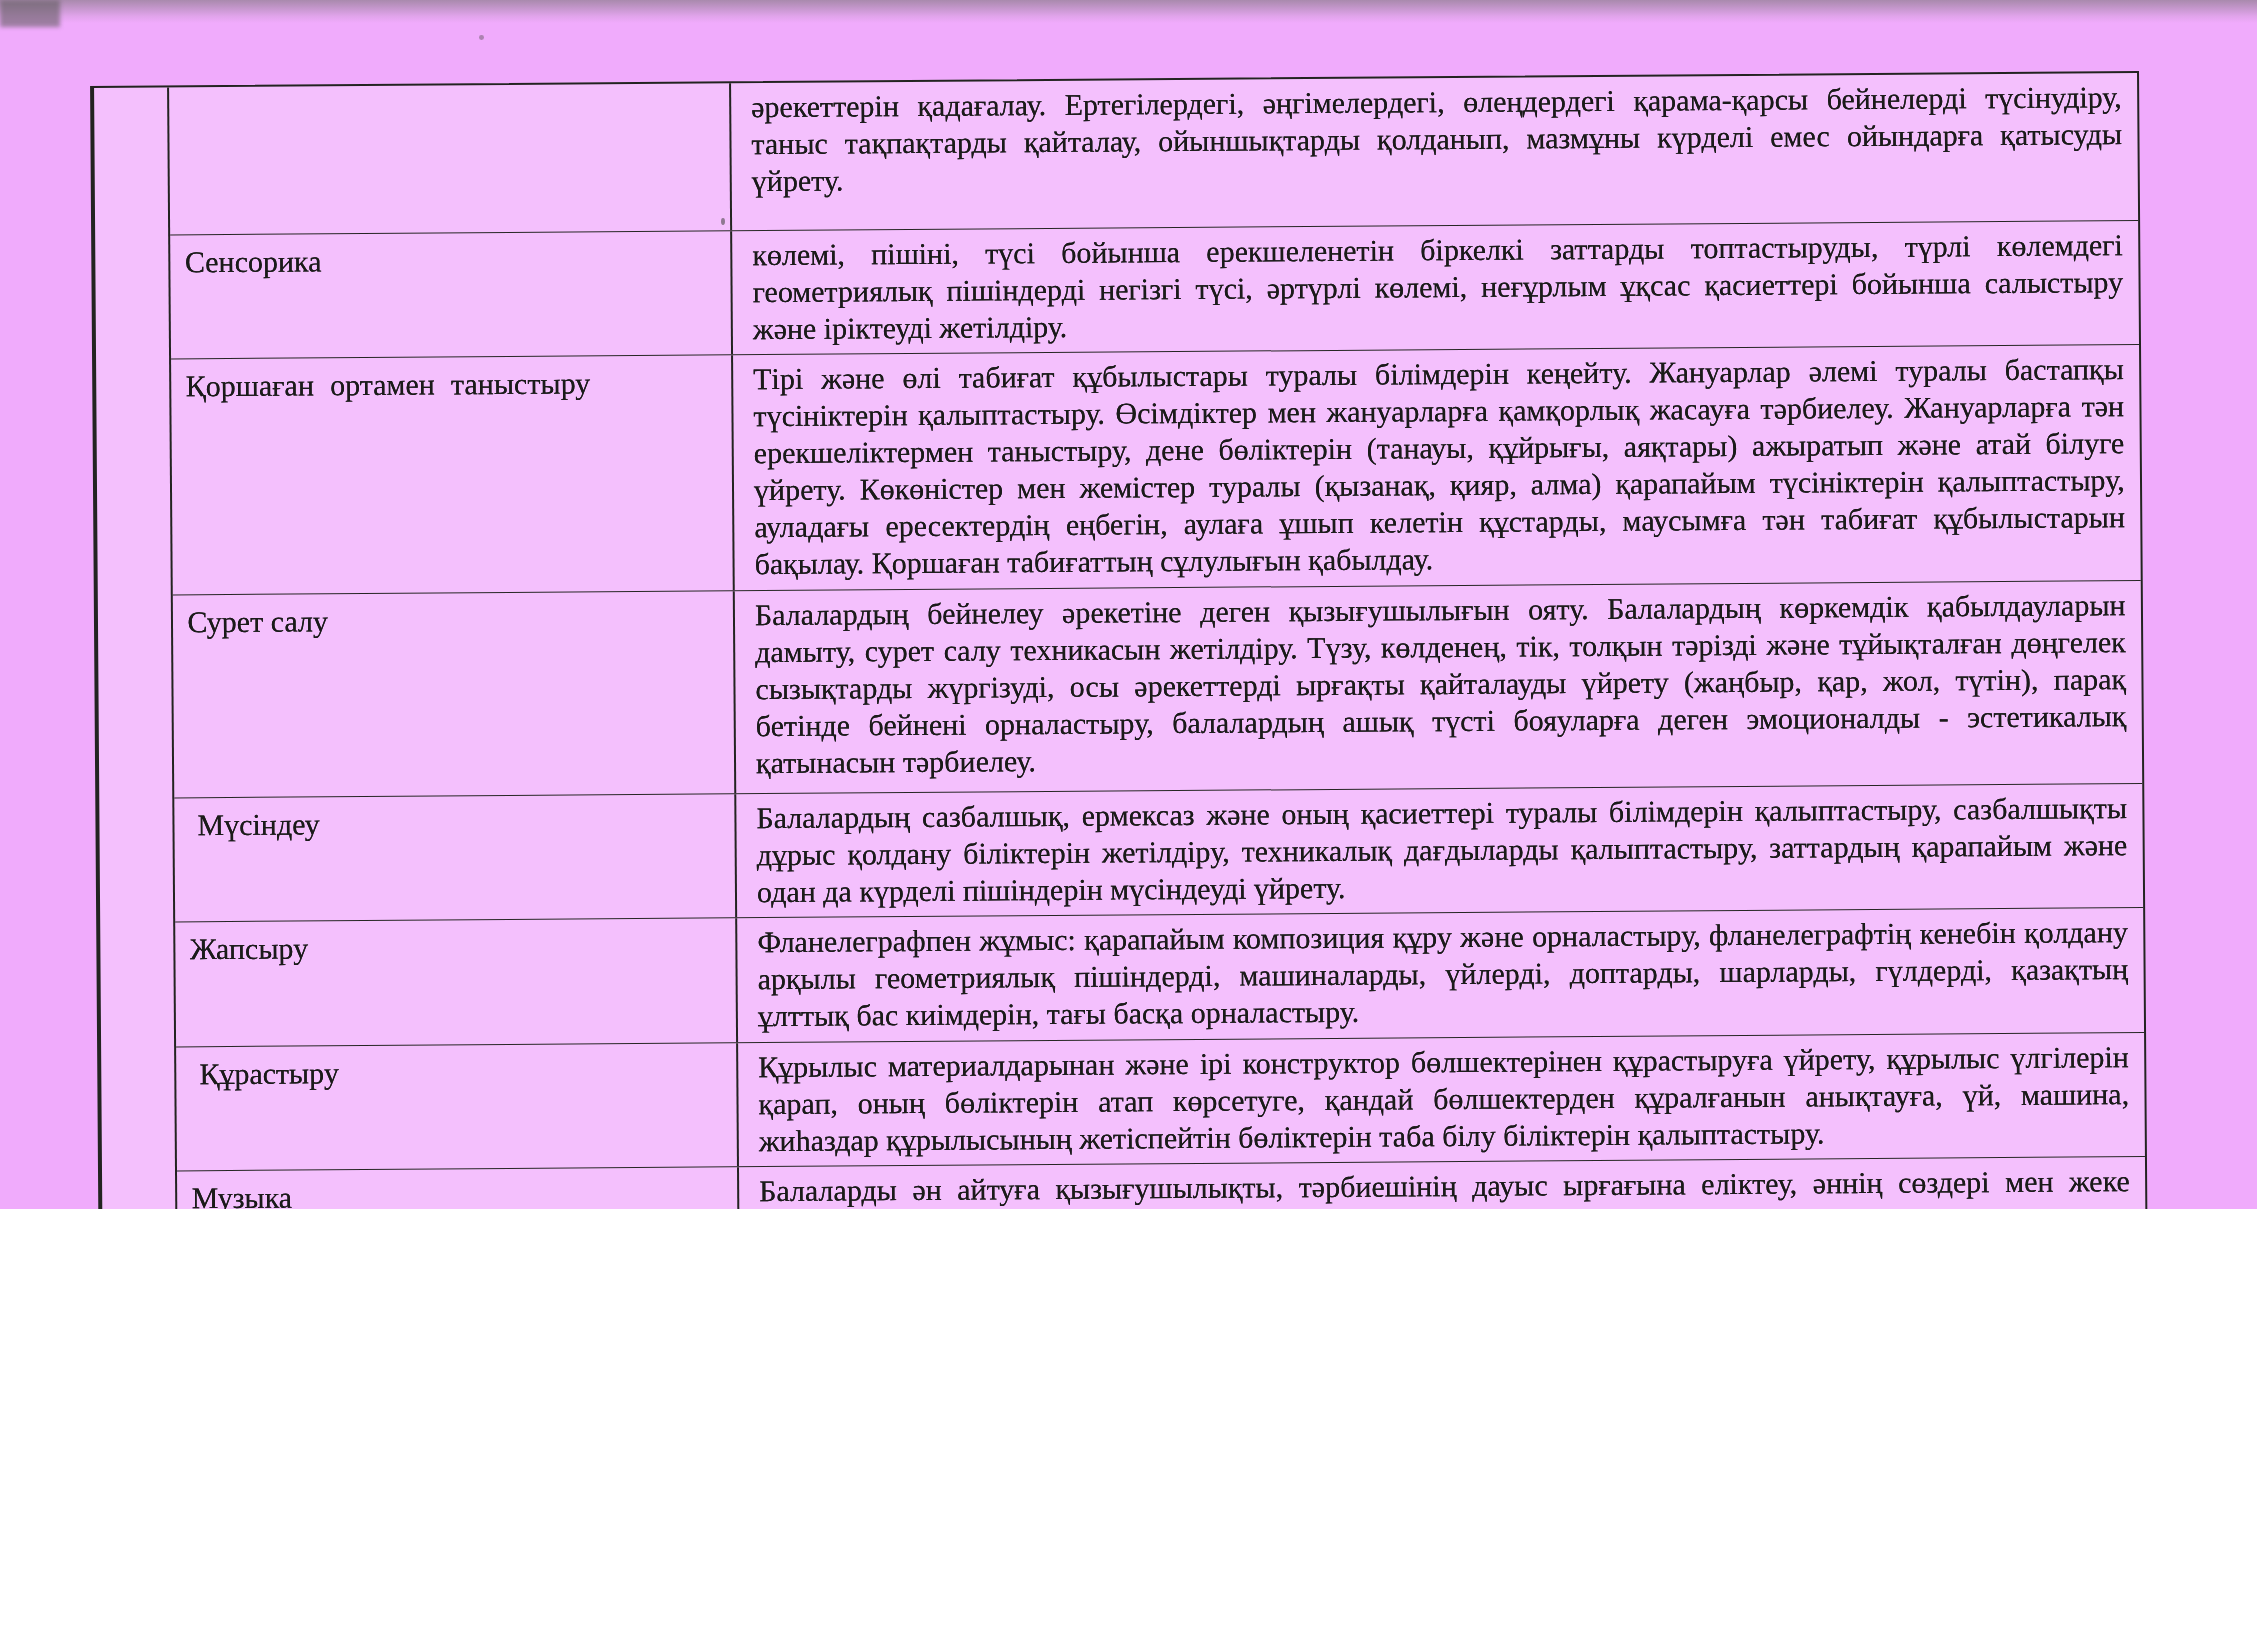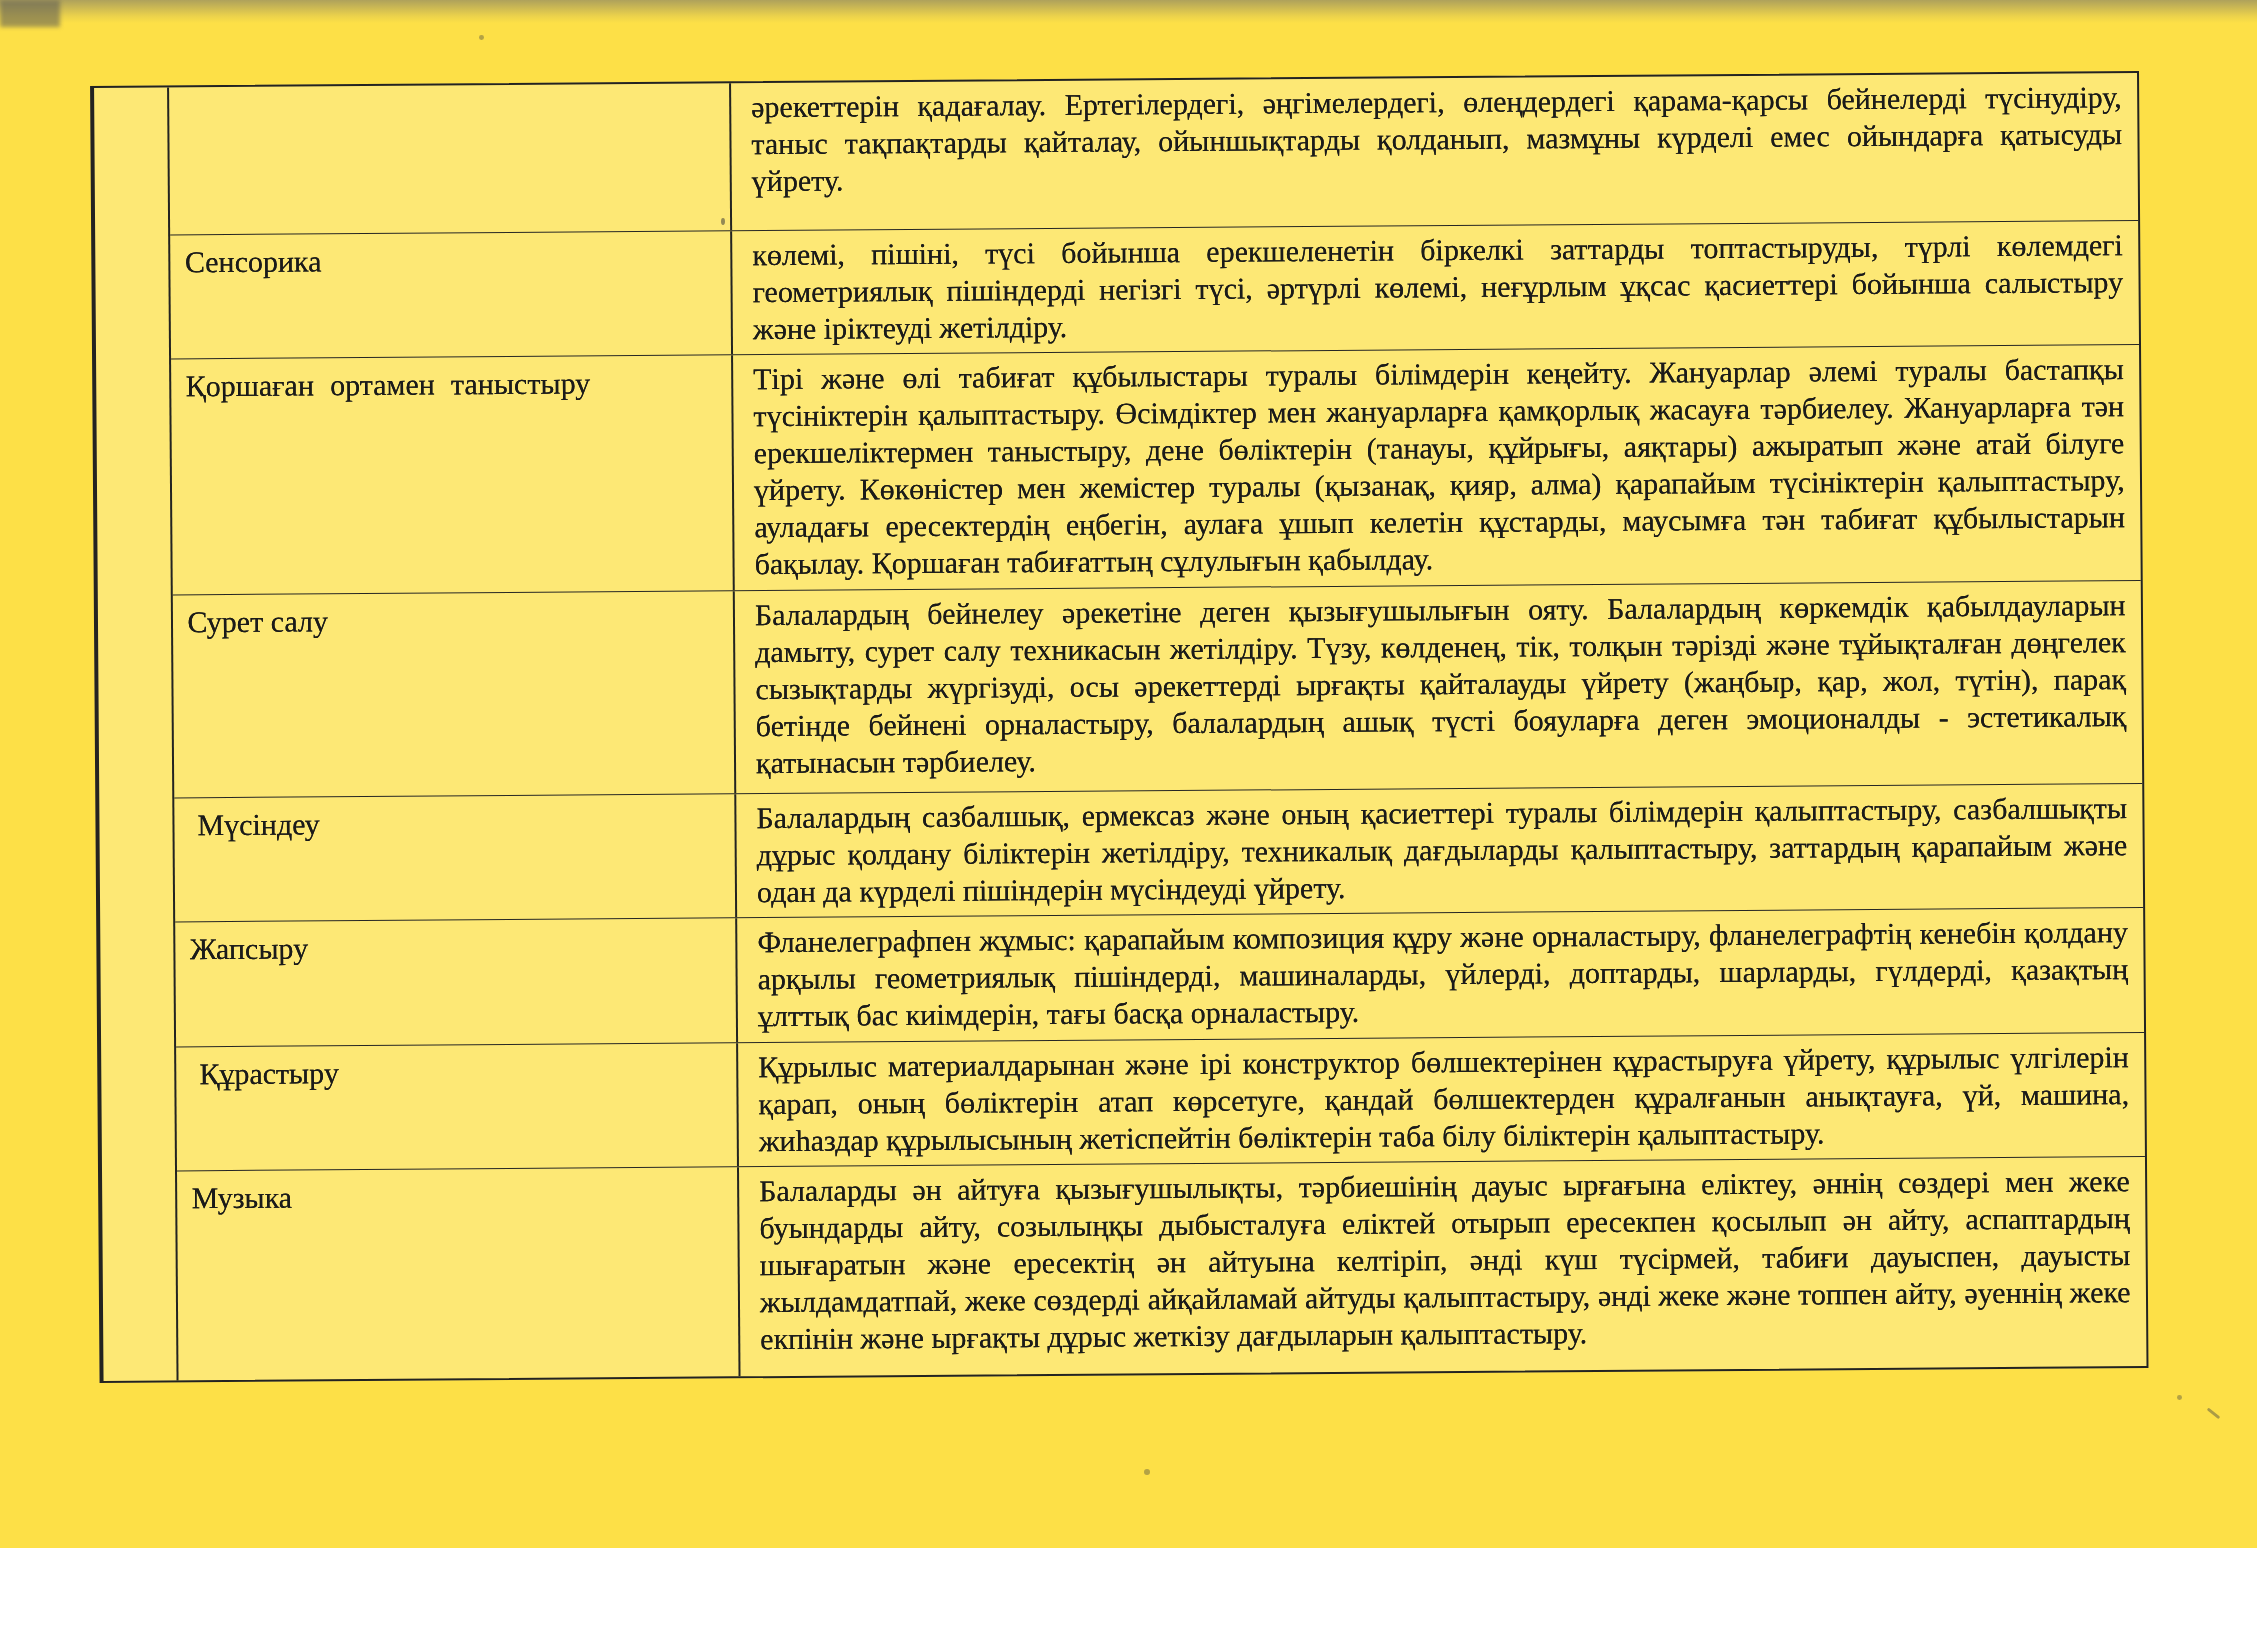--- a/index.html
+++ b/index.html
@@ -4,22 +4,22 @@
 <style>
   * { box-sizing: border-box; margin: 0; padding: 0; }
   html, body { width: 2257px; height: 1641px; }
   body {
     font-family: "Liberation Serif", "DejaVu Serif", serif;
     background: #ffffff;
   }
   .page {
     position: relative;
     width: 2257px;
-    height: 1548px;
-    background: #fde047;
+    height: 1209px;
+    background: #f0abfc;
     overflow: hidden;
   }
   
   .scan-edge-top {
     position: absolute;
     left: 0; top: 0;
     width: 100%; height: 23px;
     background: linear-gradient(to bottom, rgba(110,110,108,0.55), rgba(110,110,108,0.12) 70%, rgba(110,110,108,0));
   }
   .scan-edge-corner {

